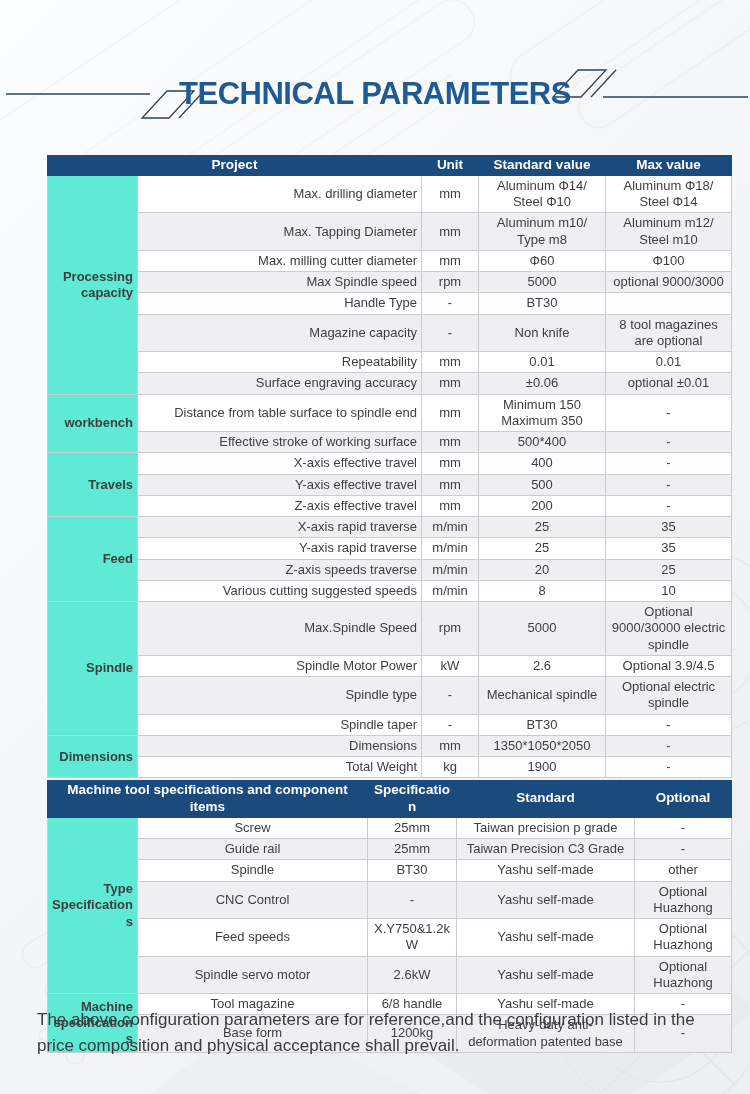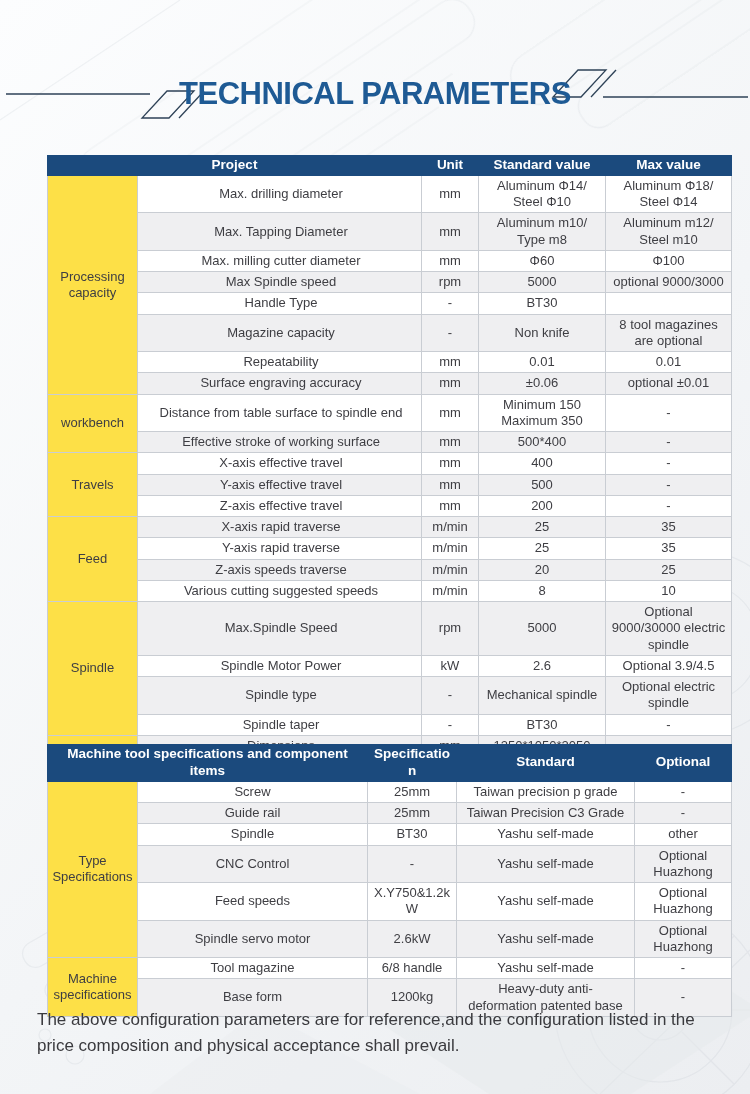--- a/index.html
+++ b/index.html
@@ -23,21 +23,21 @@
   .page-title{
     position:absolute; top:10px; left:0; width:750px;
     text-align:center;
     font-size:31px; font-weight:bold; letter-spacing:-0.5px;
     color:#1e5a94;
   }
 
   
   .tbl-wrap{ position:absolute; left:33px; width:684px;margin-left:14px; }
   #table1-wrap{ top:155px; }
-  #table2-wrap{ top:744px; }
+  #table2-wrap{ top:780px; }
 
   table.spec-table{
     width:684px; border-collapse:collapse; table-layout:fixed;
     background:#ffffff;
     font-size:13px; line-height:1.25; color:#3e3e43;
   }
   table.spec-table td, table.spec-table th{
     border:1px solid #c9cdd3;
     padding:2px 4px;
     height:20px;
@@ -49,24 +49,24 @@
   }
   table.spec-table thead th{
     background:#1b4a7d; color:#ffffff;
     font-weight:600; font-size:13.5px;
     border:1px solid #1b4a7d;
     border-left:1px solid rgba(255,255,255,.85);
     height:19px; padding:1px 2px;
   }
   table.spec-table thead th:first-child{ border-left:1px solid #1b4a7d; }
   table.spec-table th.group-label{
-    background:#fde047; font-weight:normal; color:#3e3e43;
+    background:#5eead4; font-weight:bold; color:#3e3e43;text-align:right;
   }
   table.spec-table tr.striped td{ background:#efeff1; }
-  table.spec-table td.item-left{ text-align:center; padding-left:7px; }
+  table.spec-table td.item-left{ text-align:right; padding-left:7px; }
 
   
   .footer-note{
     position:absolute; top:1007px; left:37px; width:692px;
     font-size:17px; color:#3a3a3e; line-height:1.5;
   }
 </style>
 </head>
 <body>
 

